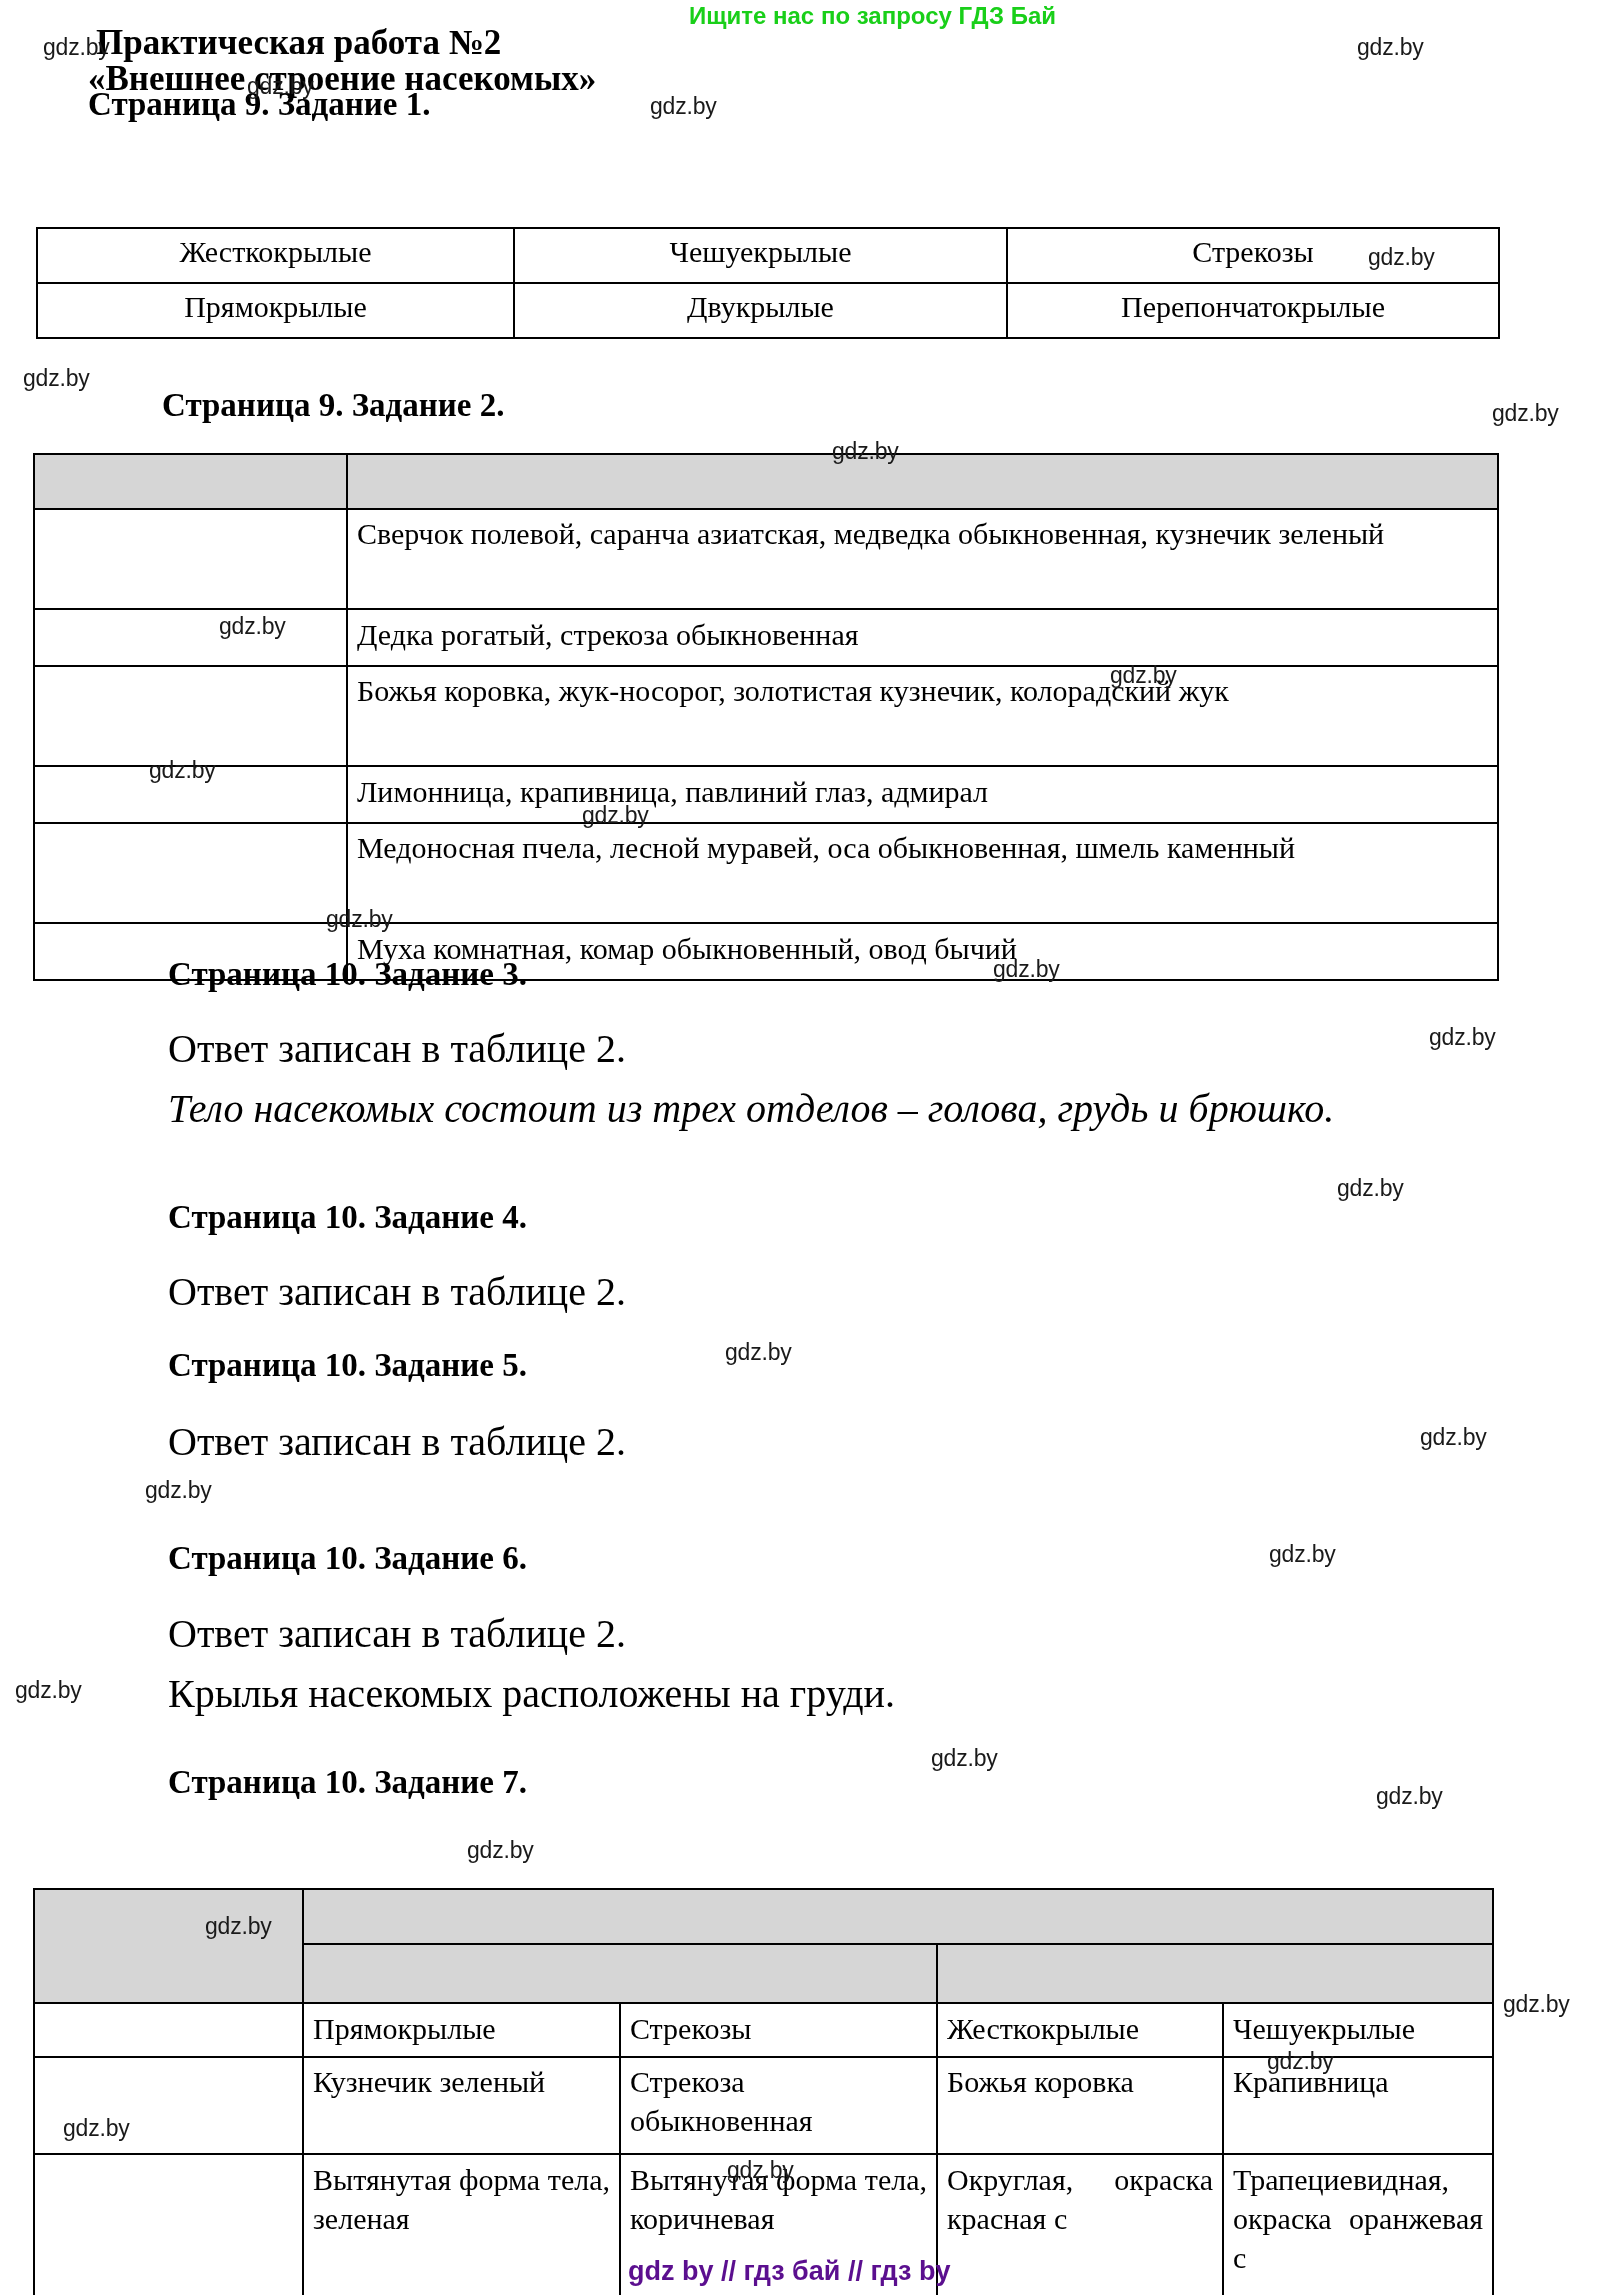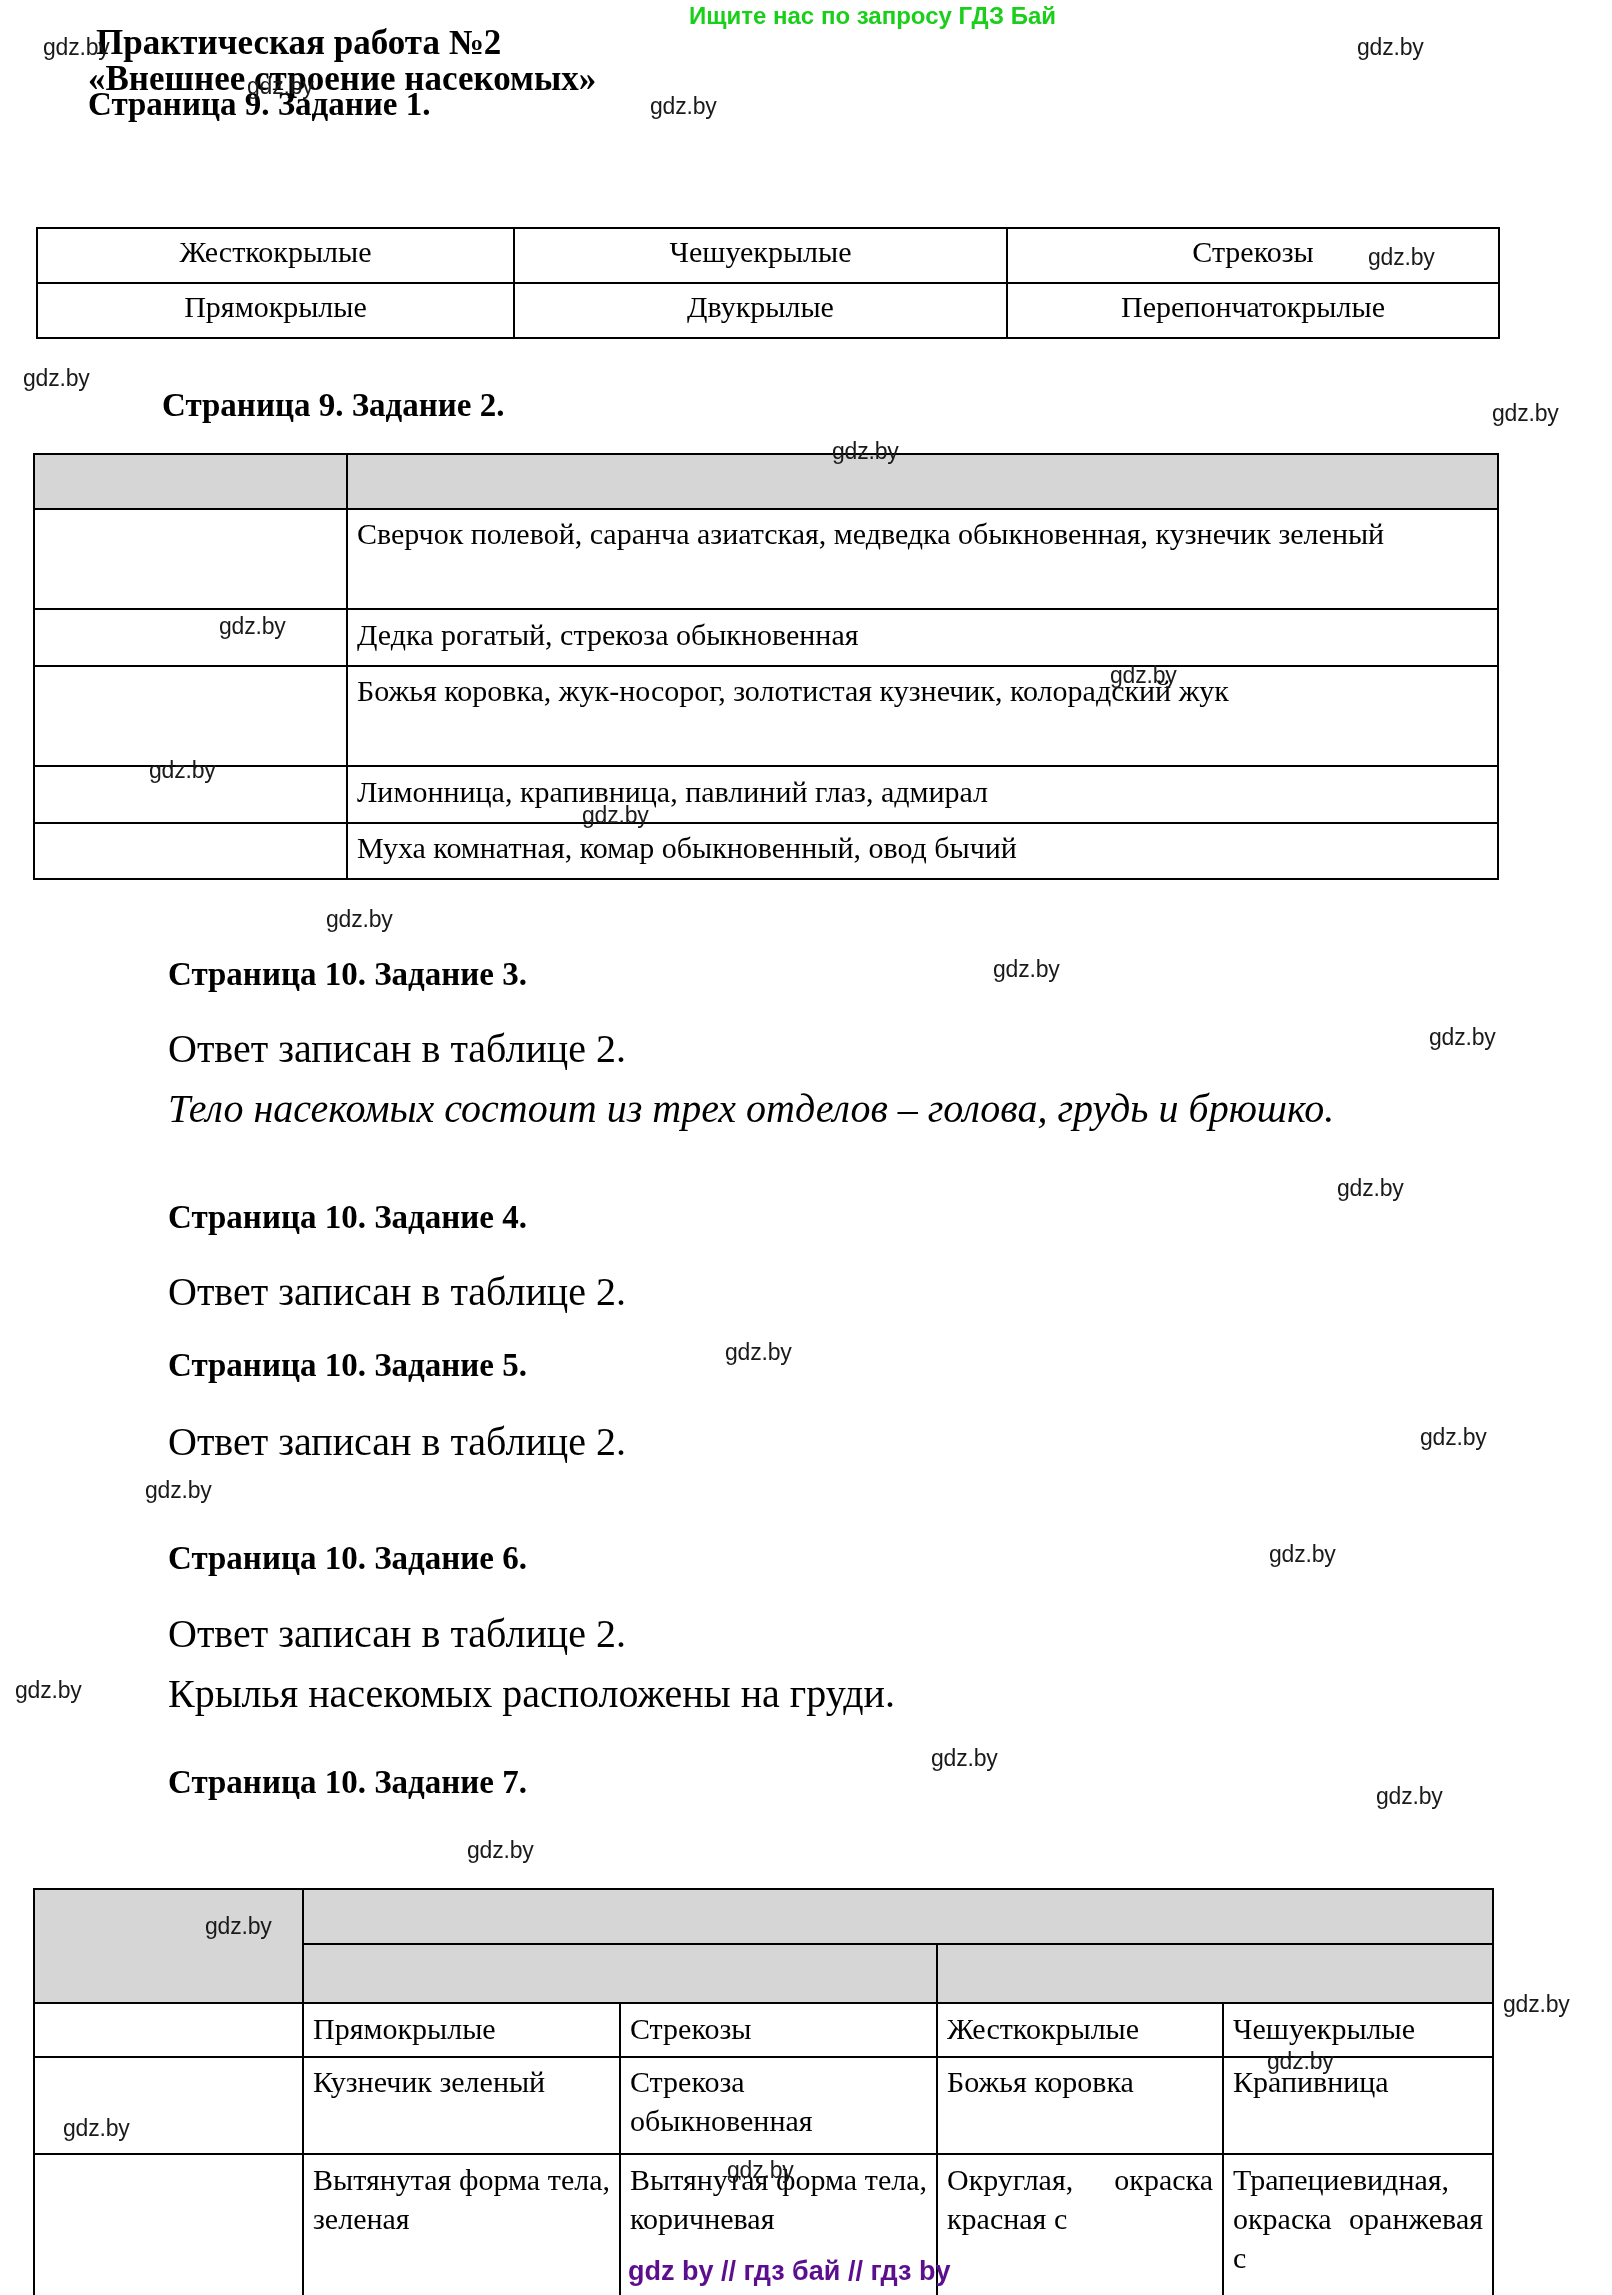--- a/index.html
+++ b/index.html
@@ -173,20 +173,26 @@
       <tr>
         <td class="blank" style="height:88px"></td>
         <td class="just">
             <span>Божья коровка, жук-носорог, золотистая кузнечик, колорадский жук</span>
           </td>
       </tr>
       <tr>
         <td class="blank" style="height:44px"></td>
         <td class="just">
             <span>Лимонница, крапивница, павлиний глаз, адмирал</span>
+          </td>
+      </tr>
+      <tr>
+        <td class="blank" style="height:88px"></td>
+        <td class="just">
+            <span>Медоносная пчела, лесной муравей, оса обыкновенная, шмель каменный</span>
           </td>
       </tr>
       <tr>
         <td class="blank" style="height:44px"></td>
         <td class="just">
             <span>Муха комнатная, комар обыкновенный, овод бычий</span>
           </td>
       </tr>
     </tbody>
   </table>

